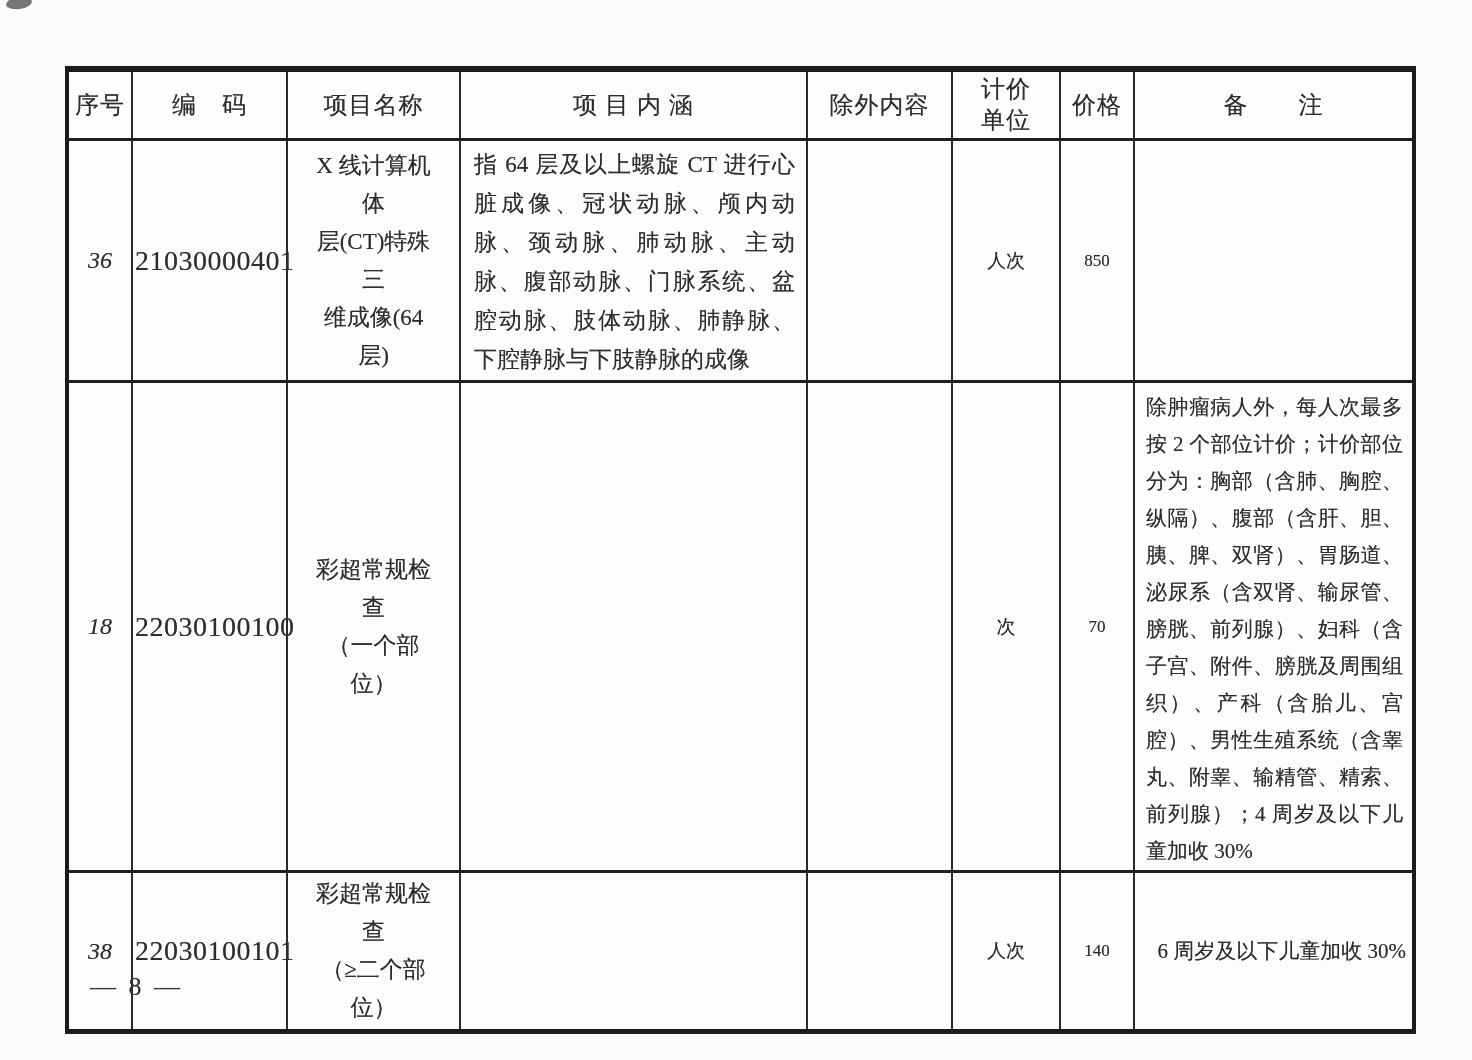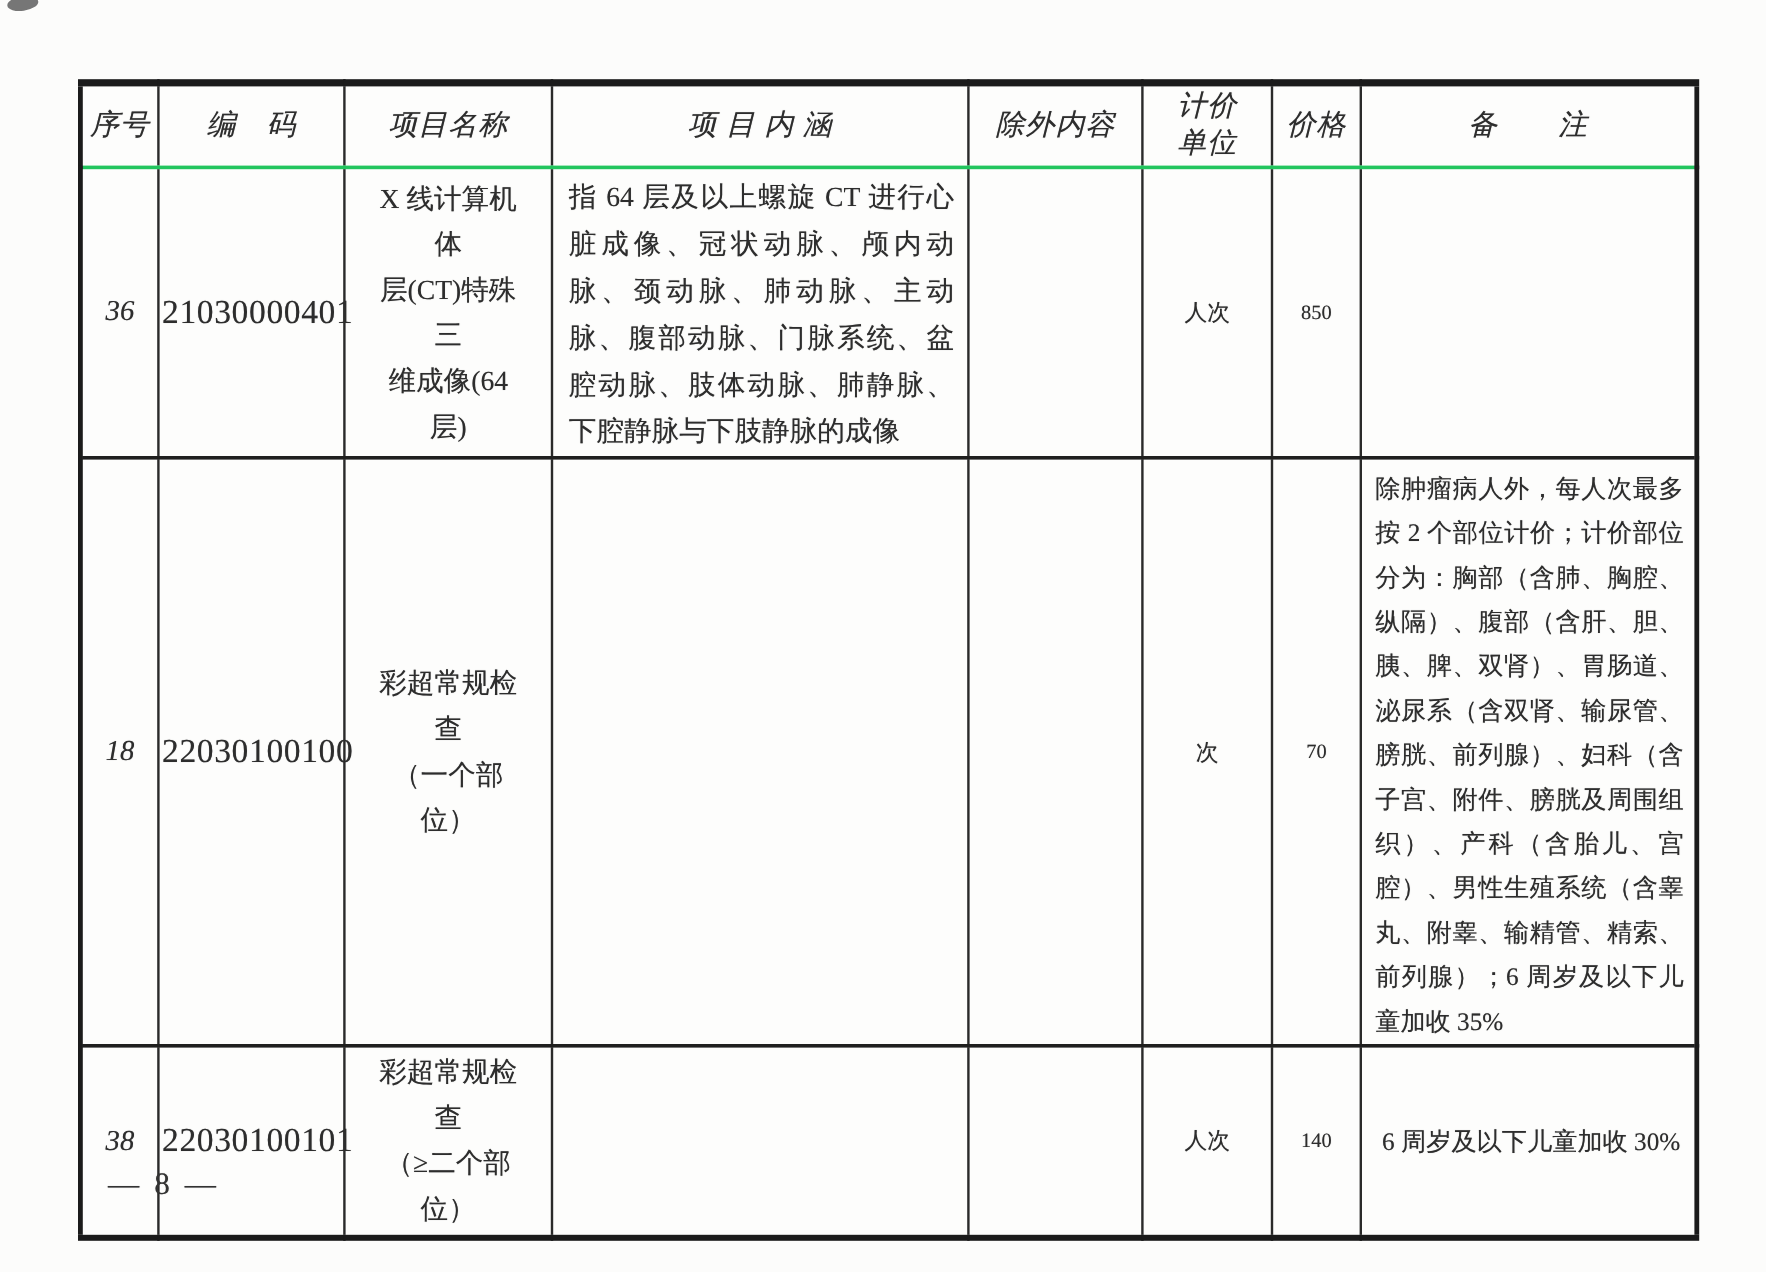--- a/index.html
+++ b/index.html
@@ -40,21 +40,21 @@
   }
   .price-table th,
   .price-table td {
     border: 2px solid #2a2a2a;
     padding: 2px 6px;
     vertical-align: middle;
     text-align: center;
     font-weight: normal;
     text-shadow: 0 0 0.6px rgba(45,45,45,0.55);
   }
-  .price-table thead tr { border-bottom: 3px solid #22c55e; font-style: italic; }
+  .price-table thead tr { border-bottom: 1px solid #22c55e; }
   .price-table tbody tr { border-top: 3px solid #1f1f1f; }
 
   .price-table thead tr { height: 66px; }
   tr.row-36 { height: 242px; }
   tr.row-37 { height: 456px; }
   tr.row-38 { height: 92px; }
 
   th.col-header { font-size: 24px; letter-spacing: 1px; white-space: pre-line; line-height: 31px; }
 
   td.cell-seq   { font-size: 24px; font-style: italic; }
@@ -74,21 +74,21 @@
   td.cell-remark {
     font-size: 21px;
     line-height: 37px;
     text-align: justify;
     text-justify: inter-ideograph;
     vertical-align: top;
     padding: 6px 9px 0 11px;
   }
   td.cell-remark.single-line {
     vertical-align: middle;
-    text-align: center;
+    text-align: right;
     padding: 2px 6px 2px 11px;
   }
   .page-footer {
     position: absolute;
     left: 90px;
     top: 972px;
     font-size: 26px;
     letter-spacing: 3px;
     color: #333;
     text-shadow: 0 0 0.6px rgba(45,45,45,0.55);
@@ -138,21 +138,21 @@
     </tr>
     <tr class="row-37">
       <td class="cell-seq">18</td>
       <td class="cell-code">22030100100</td>
       <td class="cell-name">彩超常规检查
 （一个部位）</td>
       <td class="cell-content"></td>
       <td class="cell-excluded"></td>
       <td class="cell-unit">次</td>
       <td class="cell-price">70</td>
-      <td class="cell-remark">除肿瘤病人外，每人次最多按 2 个部位计价；计价部位分为：胸部（含肺、胸腔、纵隔）、腹部（含肝、胆、胰、脾、双肾）、胃肠道、泌尿系（含双肾、输尿管、膀胱、前列腺）、妇科（含子宫、附件、膀胱及周围组织）、产科（含胎儿、宫腔）、男性生殖系统（含睾丸、附睾、输精管、精索、前列腺）；6 周岁及以下儿童加收 35%</td>
+      <td class="cell-remark">除肿瘤病人外，每人次最多按 2 个部位计价；计价部位分为：胸部（含肺、胸腔、纵隔）、腹部（含肝、胆、胰、脾、双肾）、胃肠道、泌尿系（含双肾、输尿管、膀胱、前列腺）、妇科（含子宫、附件、膀胱及周围组织）、产科（含胎儿、宫腔）、男性生殖系统（含睾丸、附睾、输精管、精索、前列腺）；4 周岁及以下儿童加收 30%</td>
     </tr>
     <tr class="row-38">
       <td class="cell-seq">38</td>
       <td class="cell-code">22030100101</td>
       <td class="cell-name">彩超常规检查
 （≥二个部位）</td>
       <td class="cell-content"></td>
       <td class="cell-excluded"></td>
       <td class="cell-unit">人次</td>
       <td class="cell-price">140</td>

